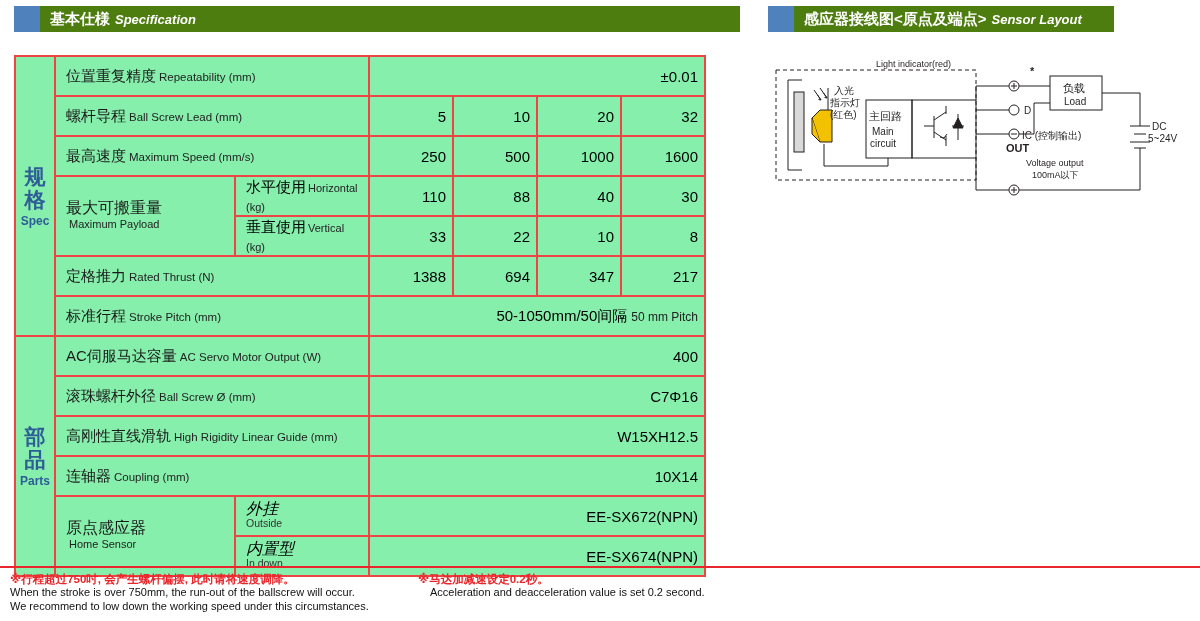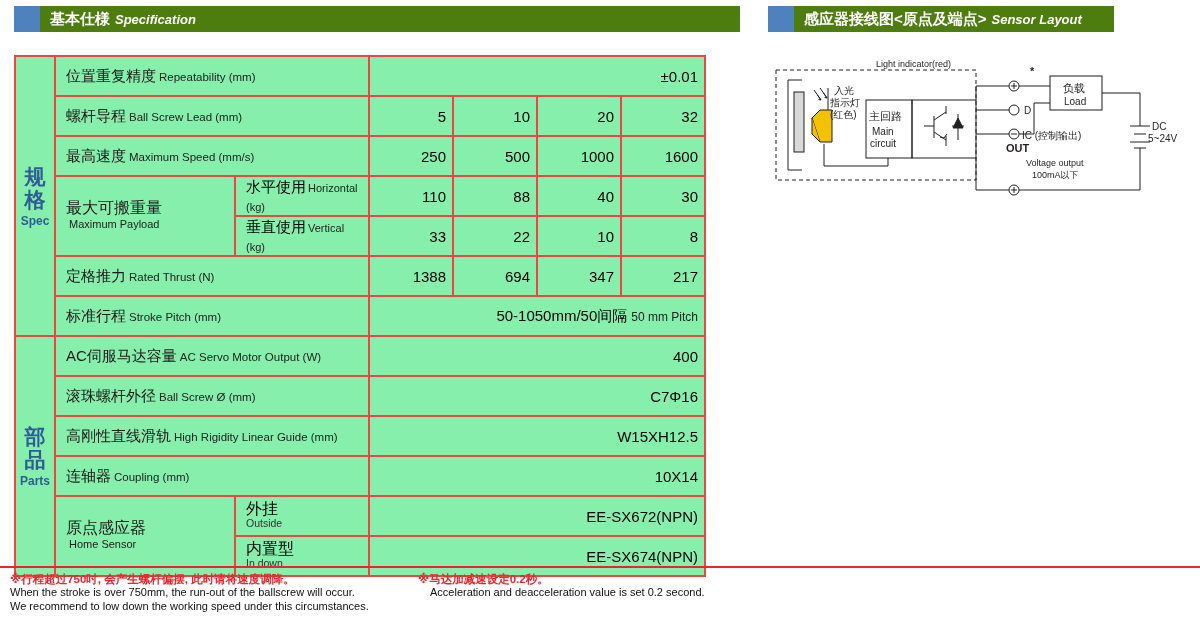--- a/index.html
+++ b/index.html
@@ -65,21 +65,21 @@
     font-size:15px;
     padding-left:10px !important;
   }
   .lbl-sub .en{font-size:11px;color:#222;padding-left:2px;}
   .lbl-sub2{
     background:#dce9f7;
     font-size:15px;
     padding-left:10px !important;
     line-height:15px;
   }
-  .lbl-sub2 .cn{font-size:16px;display:block;}
+  .lbl-sub2 .cn{font-size:16px;display:block;font-style:italic;}
   .lbl-sub2 .en{font-size:10.5px;display:block;color:#333;}
   .val{text-align:right;font-size:17px;}
   .val .en{font-size:12px;color:#222;padding-left:4px;}
   .two-line{line-height:16px;}
   .two-line .cn{font-size:16px;display:block;}
   .two-line .en{font-size:11px;display:block;color:#222;}
 
   
   .notes{position:absolute;left:10px;top:572px;width:760px;}
   .note-red{color:#e8262b;font-size:11.5px;font-weight:bold;line-height:14px;}

